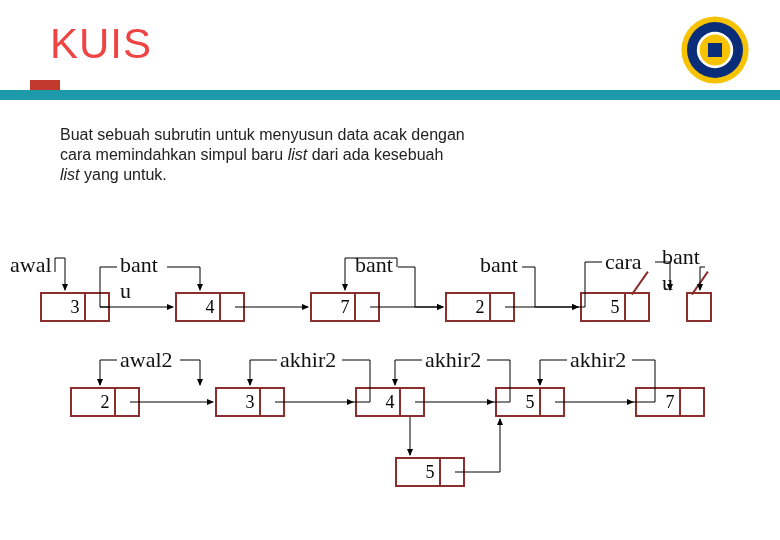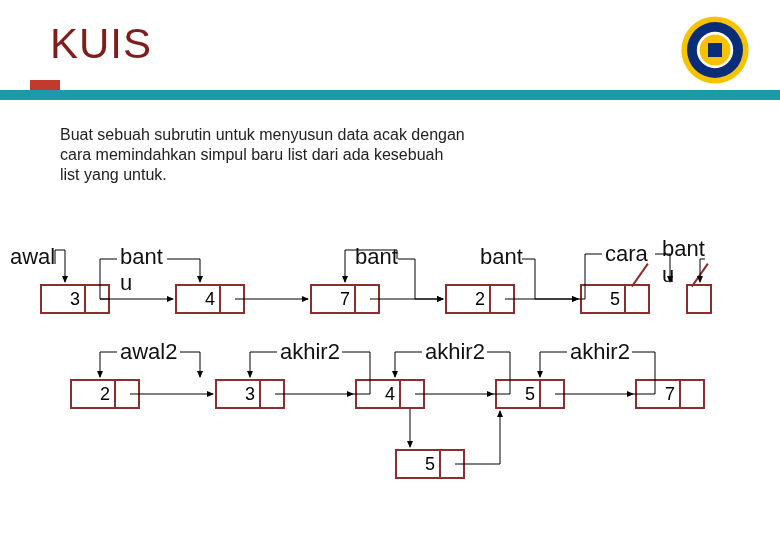--- a/index.html
+++ b/index.html
@@ -15,21 +15,21 @@
   .slide {
     position: relative;
     width: 780px;
     height: 540px;
   }
   .title {
     position: absolute;
     left: 50px;
     top: 20px;
     font-size: 42px;
-    color: #7f1d1d;
+    color: #ef4444;
     letter-spacing: 1px;
   }
   .accent-bar {
     position: absolute;
     left: 0;
     top: 90px;
     width: 780px;
     height: 10px;
     background: #1c9aaa;
   }
@@ -50,27 +50,28 @@
   }
   .body-text {
     position: absolute;
     left: 60px;
     top: 125px;
     width: 660px;
     font-size: 16px;
     color: #222;
     line-height: 1.25;
   }
-  .body-text .italic { }
+  .body-text .italic { font-style: italic; }
   .diagram {
     position: absolute;
     left: 0;
-    top: 4px;
+    top: 12px;
     width: 780px;
     height: 488px;
+    font-family: Liberation Serif, serif;
   }
   .label {
     position: absolute;
     font-size: 22px;
     color: #111;
     white-space: pre;
   }
   .node {
     position: absolute;
     border: 2px solid #8a2e2e;

